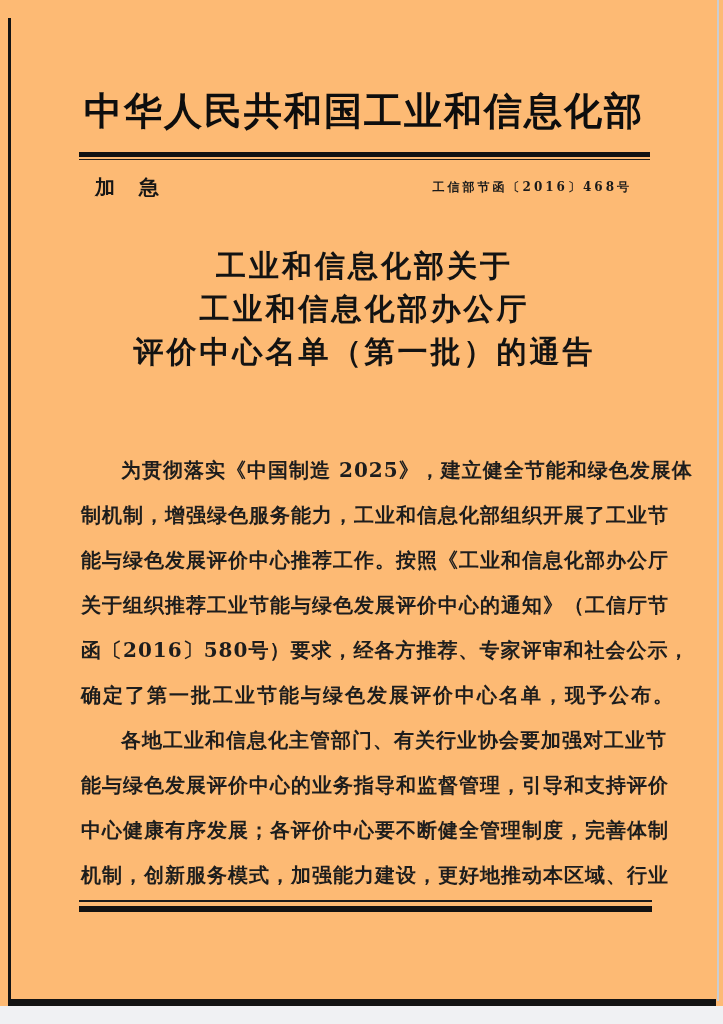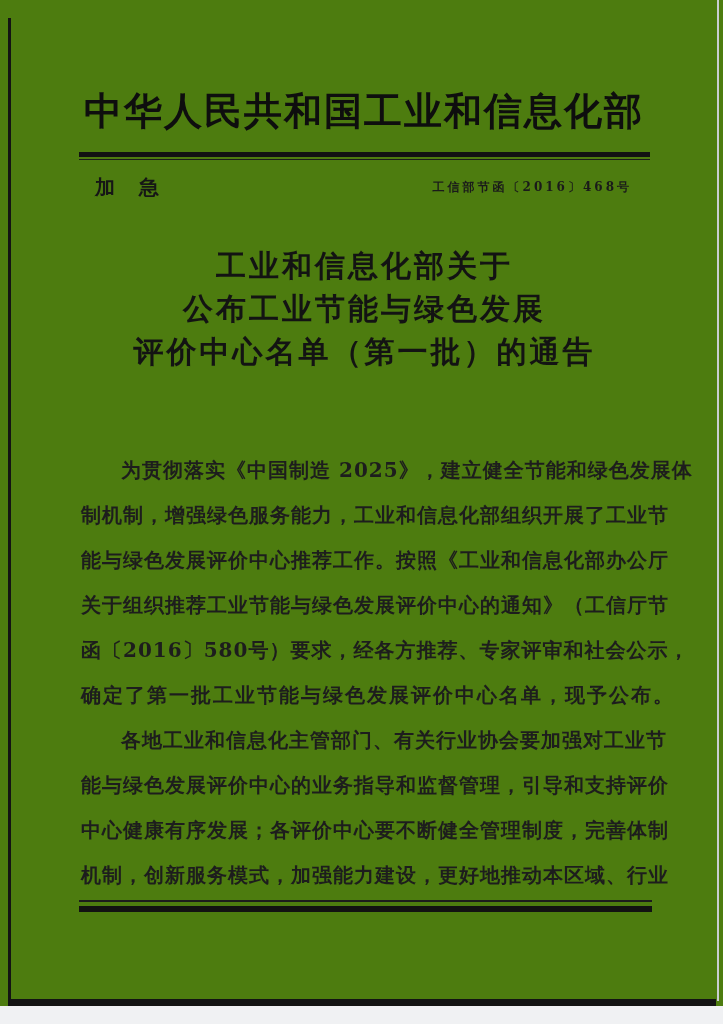--- a/index.html
+++ b/index.html
@@ -6,21 +6,21 @@
     margin: 0; padding: 0;
     width: 723px; height: 1024px;
     background: #fdfdfe;
     overflow: hidden;
     font-family: "DejaVu Serif", "Liberation Serif", serif;
   }
   .canvas {
     position: absolute;
     left: 0; top: 0;
     width: 723px; height: 1024px;
-    background: #4d7c0f;
+    background: #fdba74;
   }
 
   
   .scan-left {
     position: absolute;
     left: 8px; top: 18px;
     width: 3px; height: 988px;
     background: #131313;
   }
   .scan-bottom {
@@ -153,21 +153,21 @@
     <div class="thin"></div>
   </div>
 
   <div class="meta-row">
     <span class="urgency">加　急</span>
     <span class="doc-no">工信部节函〔2016〕468号</span>
   </div>
 
   <div class="title-block">
     <div class="t-line">工业和信息化部关于</div>
-    <div class="t-line">公布工业节能与绿色发展</div>
+    <div class="t-line">工业和信息化部办公厅</div>
     <div class="t-line">评价中心名单（第一批）的通告</div>
   </div>
 
   <div class="body-block">
     <div class="b-line indent">为贯彻落实《中国制造 2025》，建立健全节能和绿色发展体</div>
     <div class="b-line">制机制，增强绿色服务能力，工业和信息化部组织开展了工业节</div>
     <div class="b-line">能与绿色发展评价中心推荐工作。按照《工业和信息化部办公厅</div>
     <div class="b-line">关于组织推荐工业节能与绿色发展评价中心的通知》（工信厅节</div>
     <div class="b-line">函〔2016〕580号）要求，经各方推荐、专家评审和社会公示，</div>
     <div class="b-line para-end">确定了第一批工业节能与绿色发展评价中心名单，现予公布。</div>

